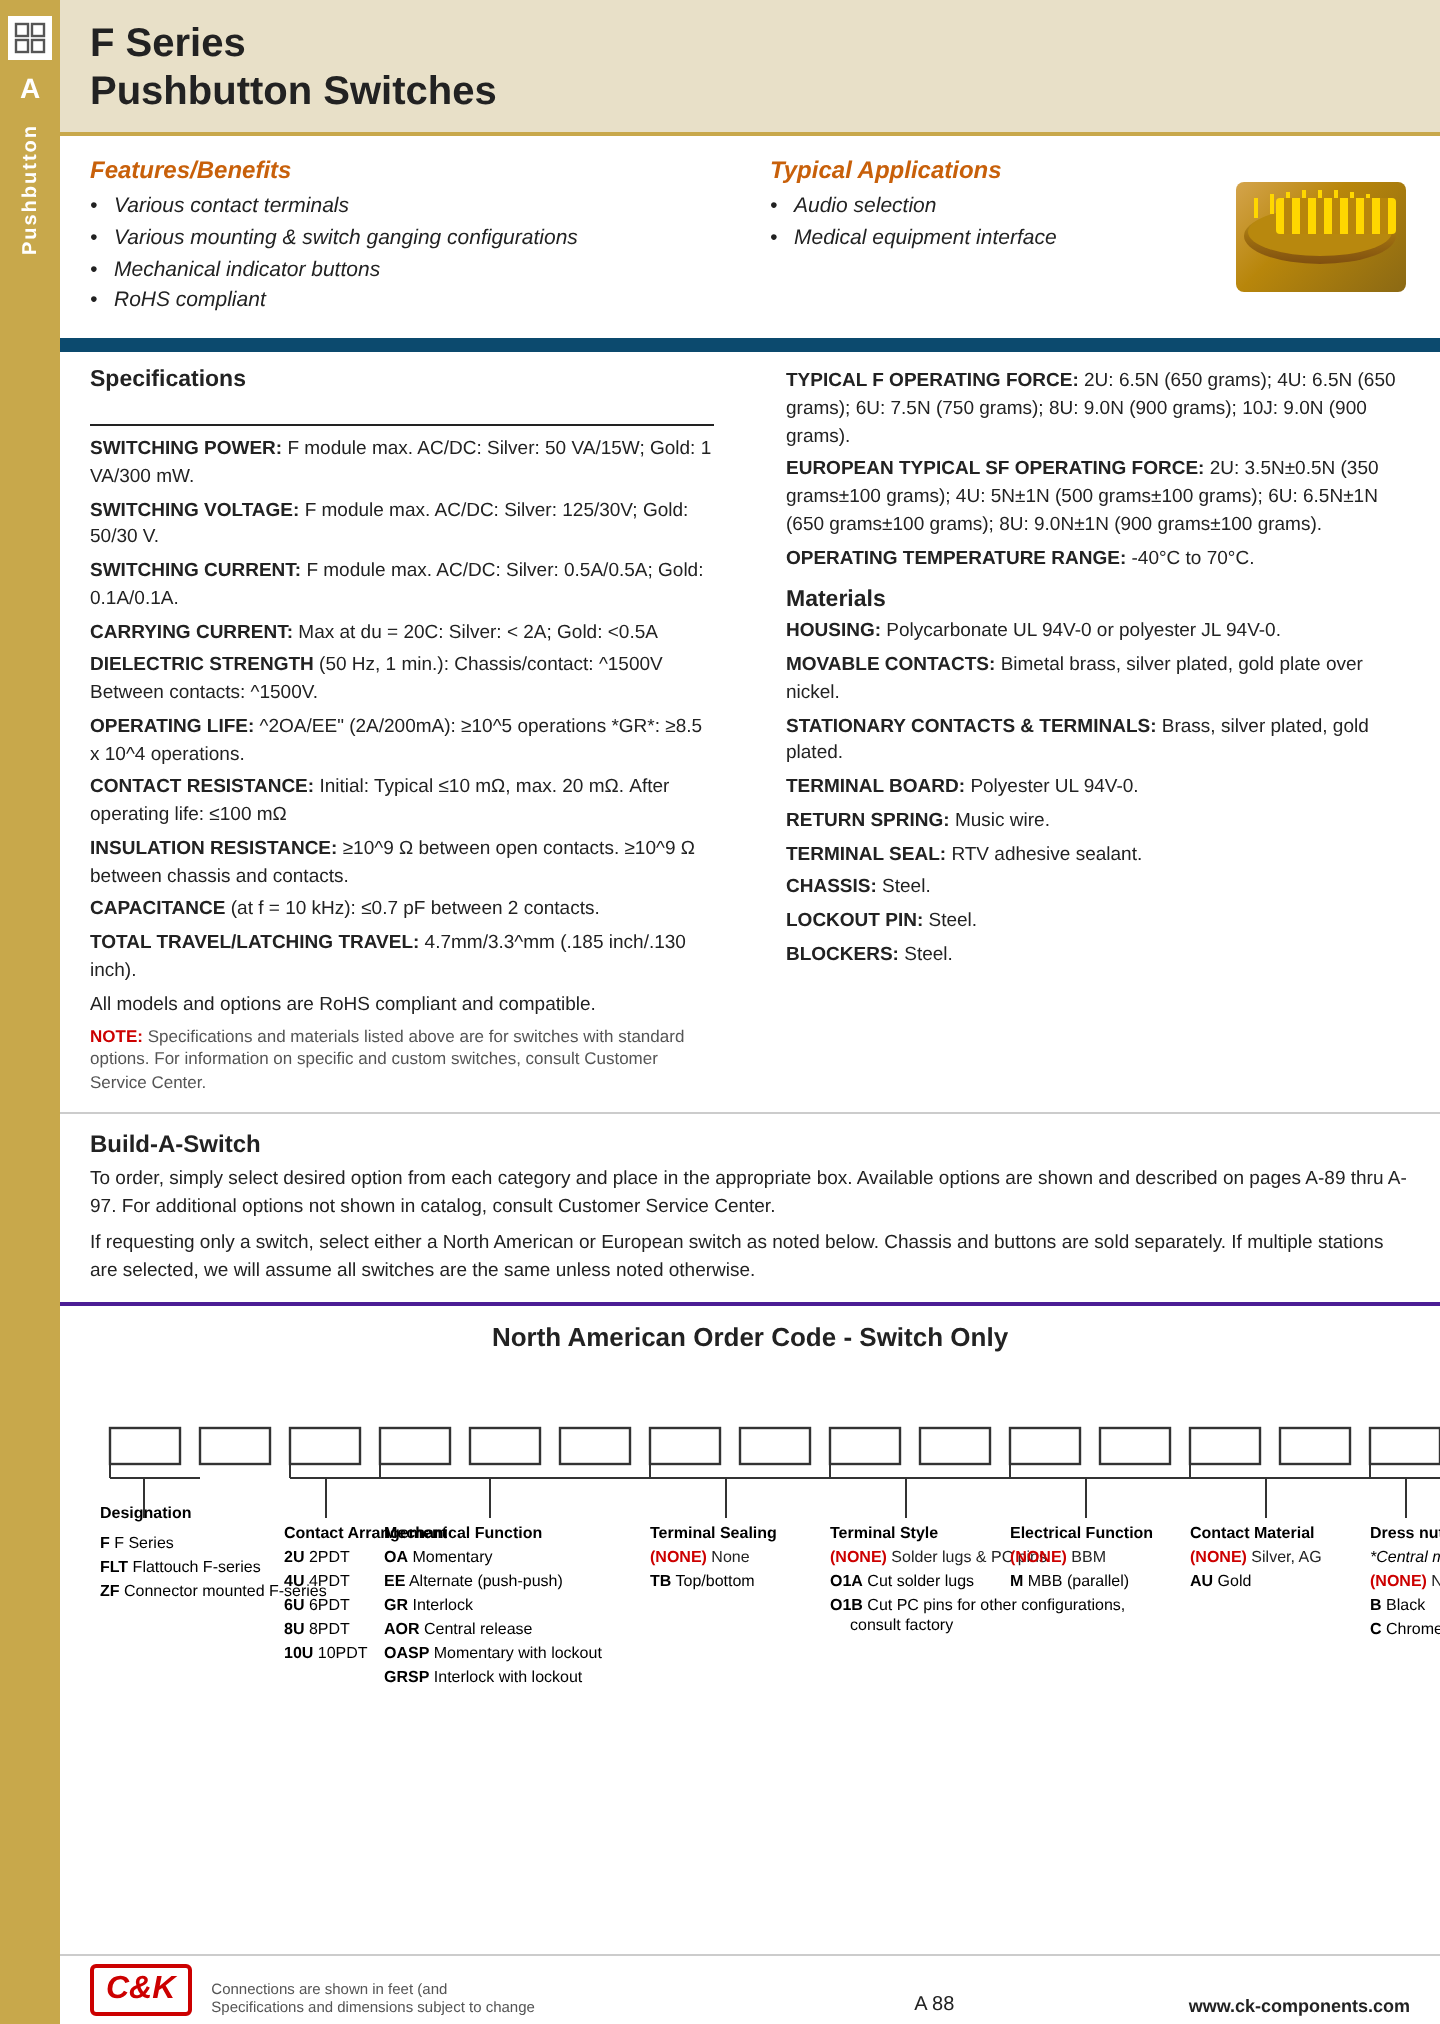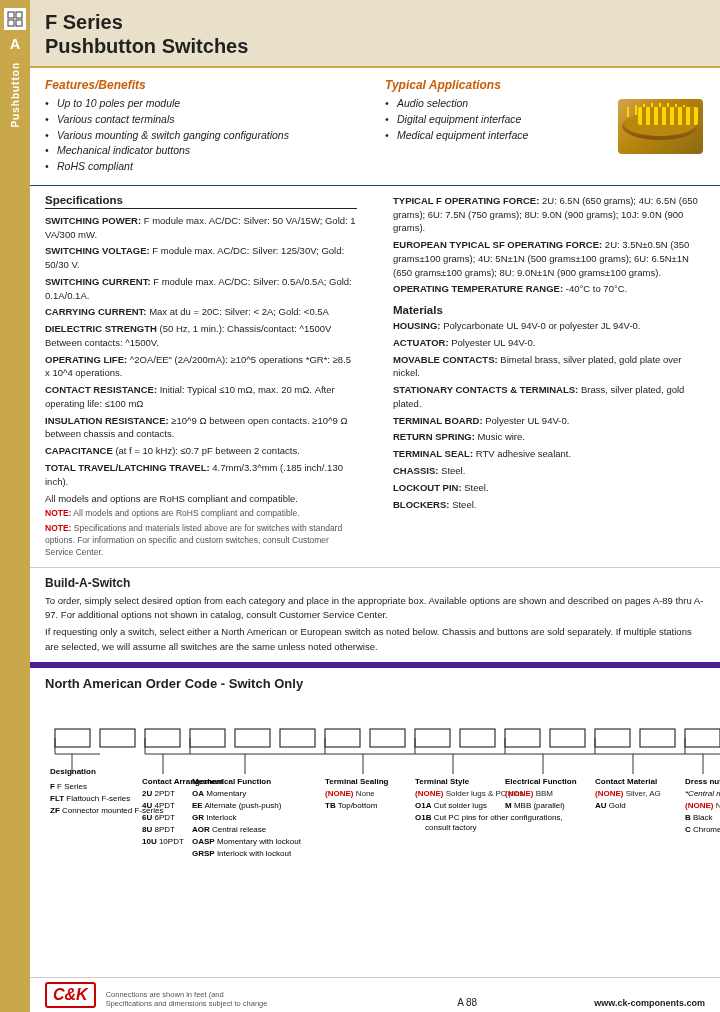--- a/index.html
+++ b/index.html
@@ -69,21 +69,21 @@
     .header-title {
       font-size: 20px;
       font-weight: bold;
       color: #222;
       line-height: 1.2;
     }
     
     .features-section {
       display: flex;
       padding: 10px 15px;
-      border-bottom: 1px solid #0c4a6e;
+      border-bottom: 7px solid #0c4a6e;
       gap: 20px;
     }
     .features-left {
       flex: 1;
     }
     .features-right {
       flex: 1;
       display: flex;
     }
     .features-right-text { flex: 1; }
@@ -141,21 +141,21 @@
       gap: 15px;
       border-bottom: 1px solid #ccc;
     }
     .specs-left { flex: 1; }
     .specs-right { flex: 1; margin-left: 21px; }
     .specs-title {
       font-weight: bold;
       font-size: 11.5px;
       margin-bottom: 5px;
       border-bottom: 1px solid #222;
-      padding-bottom: 2px;
+      padding-bottom: 16px;
     }
     .spec-text {
       font-size: 9.5px;
       line-height: 1.45;
       margin-bottom: 3px;
       color: #222;
     }
     .spec-label {
       font-weight: bold;
     }
@@ -171,35 +171,36 @@
     }
     .materials-title {
       font-weight: bold;
       font-size: 11.5px;
       margin-top: 8px;
       margin-bottom: 3px;
     }
     
     .build-section {
       padding: 8px 15px;
-      border-bottom: 6px solid #4c1d95;
+      border-bottom: 2px solid #4c1d95;
     }
     .build-title {
       font-weight: bold;
       font-size: 12px;
       margin-bottom: 4px;
     }
     .build-text {
       font-size: 9.5px;
       line-height: 1.5;
       color: #222;
     }
     
     .order-section {
       padding: 8px 15px;
+      text-align: center;
     }
     .order-title {
       font-weight: bold;
       font-size: 13px;
       margin-bottom: 8px;
     }
     
     .footer {
       position: absolute;
       bottom: 0;
@@ -250,33 +251,31 @@
       <div class="header-title">
         <span>F Series</span><br>
         <span>Pushbutton Switches</span>
       </div>
     </div>
 
     <div class="features-section">
       <div class="features-left">
         <div class="section-title-orange">Features/Benefits</div>
         <ul class="bullet-list">
-          <li>Up to 10 poles per module</li>
           <li>Various contact terminals</li>
           <li>Various mounting &amp; switch ganging configurations</li>
           <li>Mechanical indicator buttons</li>
           <li>RoHS compliant</li>
         </ul>
       </div>
       <div class="features-right">
         <div class="features-right-text">
           <div class="section-title-orange">Typical Applications</div>
           <ul class="bullet-list">
             <li>Audio selection</li>
-            <li>Digital equipment interface</li>
             <li>Medical equipment interface</li>
           </ul>
         </div>
         <div class="features-right-img">
           <div class="product-img">
             <svg width="85" height="55" viewBox="0 0 85 55">
               <defs>
                 <linearGradient id="bodyGrad" x1="0%" y1="0%" x2="0%" y2="100%">
                   <stop offset="0%" style="stop-color:#c8a020"></stop>
                   <stop offset="50%" style="stop-color:#a07010"></stop>
@@ -341,47 +340,40 @@
           <span>(at f = 10 kHz): ≤0.7 pF between 2 contacts.</span>
         </div>
         <div class="spec-text">
           <span class="spec-label">TOTAL TRAVEL/LATCHING TRAVEL:</span>
           <span>4.7mm/3.3^mm (.185 inch/.130 inch).</span>
         </div>
         <div class="spec-text">
           <span>All models and options are RoHS compliant and compatible.</span>
         </div>
         <div class="note-text">
-          <span class="note-bold">NOTE:</span> All models and options are RoHS compliant and compatible.
-        </div>
-        <div class="note-text">
           <span class="note-bold">NOTE:</span> Specifications and materials listed above are for switches with standard options. For information on specific and custom switches, consult Customer Service Center.
         </div>
       </div>
       <div class="specs-right">
         <div class="spec-text">
           <span class="spec-label">TYPICAL F OPERATING FORCE:</span>
           <span>2U: 6.5N (650 grams); 4U: 6.5N (650 grams); 6U: 7.5N (750 grams); 8U: 9.0N (900 grams); 10J: 9.0N (900 grams).</span>
         </div>
         <div class="spec-text">
           <span class="spec-label">EUROPEAN TYPICAL SF OPERATING FORCE:</span>
           <span>2U: 3.5N±0.5N (350 grams±100 grams); 4U: 5N±1N (500 grams±100 grams); 6U: 6.5N±1N (650 grams±100 grams); 8U: 9.0N±1N (900 grams±100 grams).</span>
         </div>
         <div class="spec-text">
           <span class="spec-label">OPERATING TEMPERATURE RANGE:</span>
           <span>-40°C to 70°C.</span>
         </div>
         <div class="materials-title">Materials</div>
         <div class="spec-text">
           <span class="spec-label">HOUSING:</span>
           <span>Polycarbonate UL 94V-0 or polyester JL 94V-0.</span>
-        </div>
-        <div class="spec-text">
-          <span class="spec-label">ACTUATOR:</span>
-          <span>Polyester UL 94V-0.</span>
         </div>
         <div class="spec-text">
           <span class="spec-label">MOVABLE CONTACTS:</span>
           <span>Bimetal brass, silver plated, gold plate over nickel.</span>
         </div>
         <div class="spec-text">
           <span class="spec-label">STATIONARY CONTACTS &amp; TERMINALS:</span>
           <span>Brass, silver plated, gold plated.</span>
         </div>
         <div class="spec-text">

